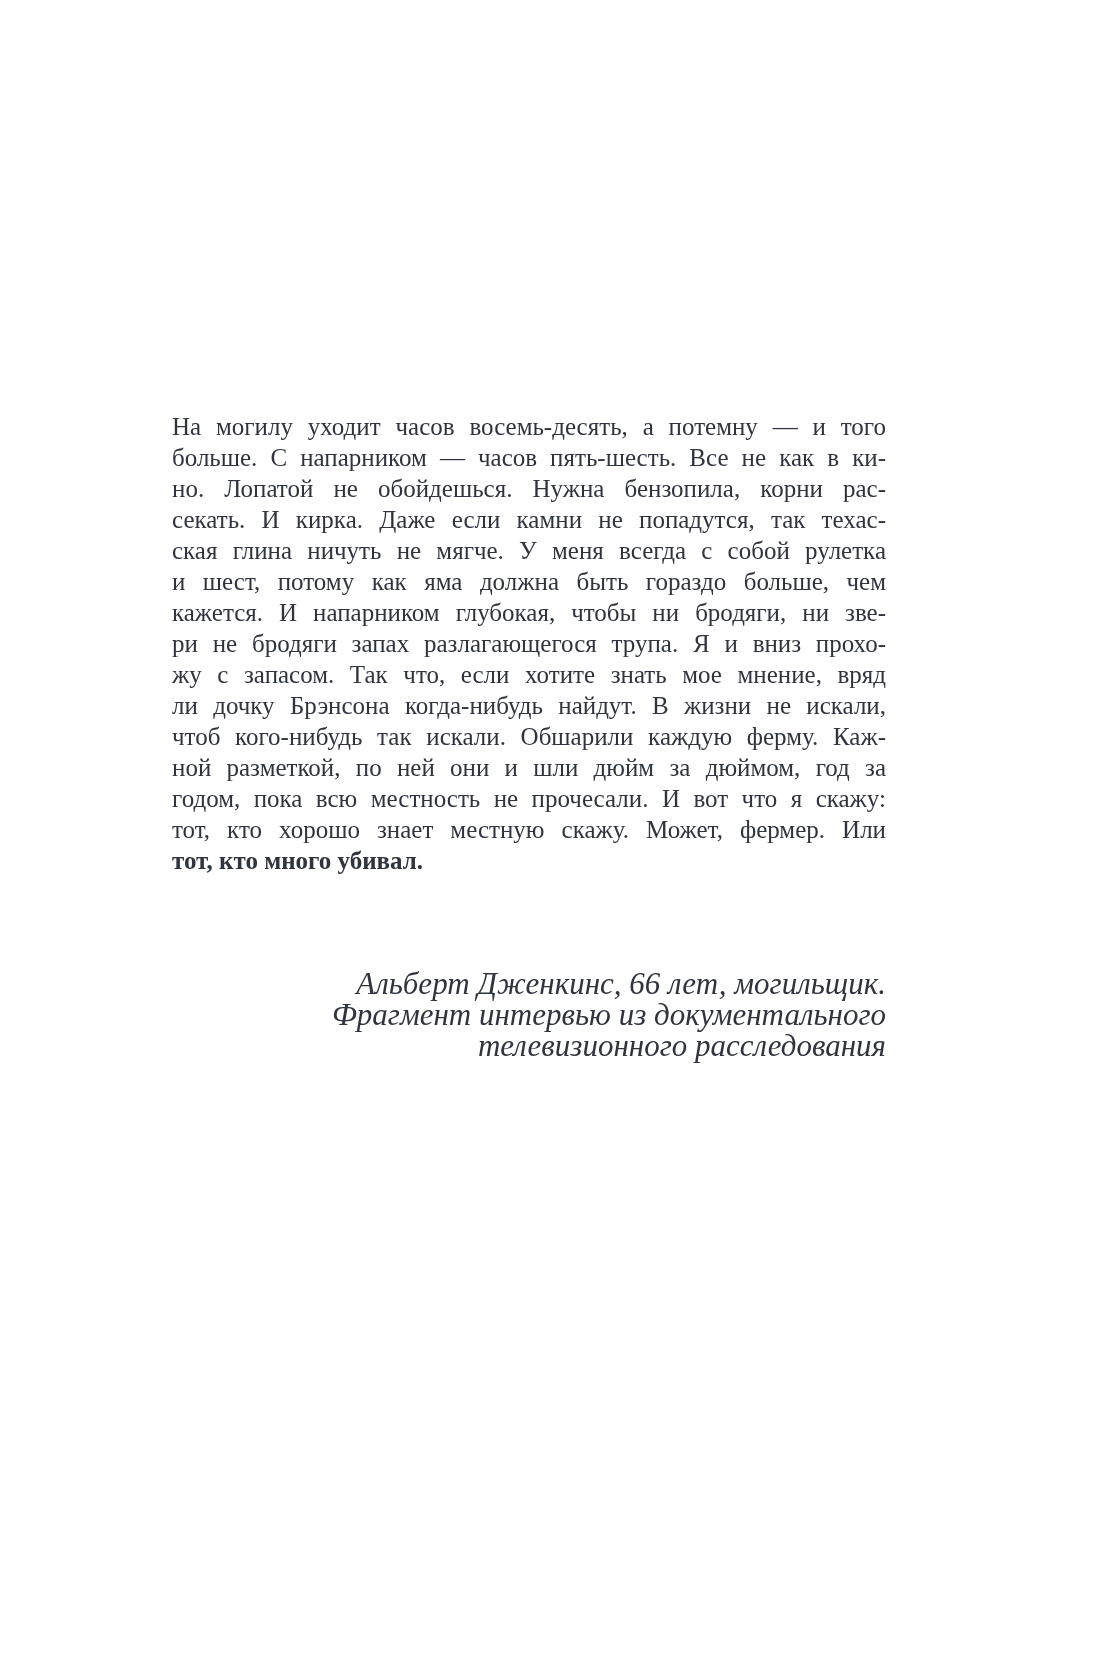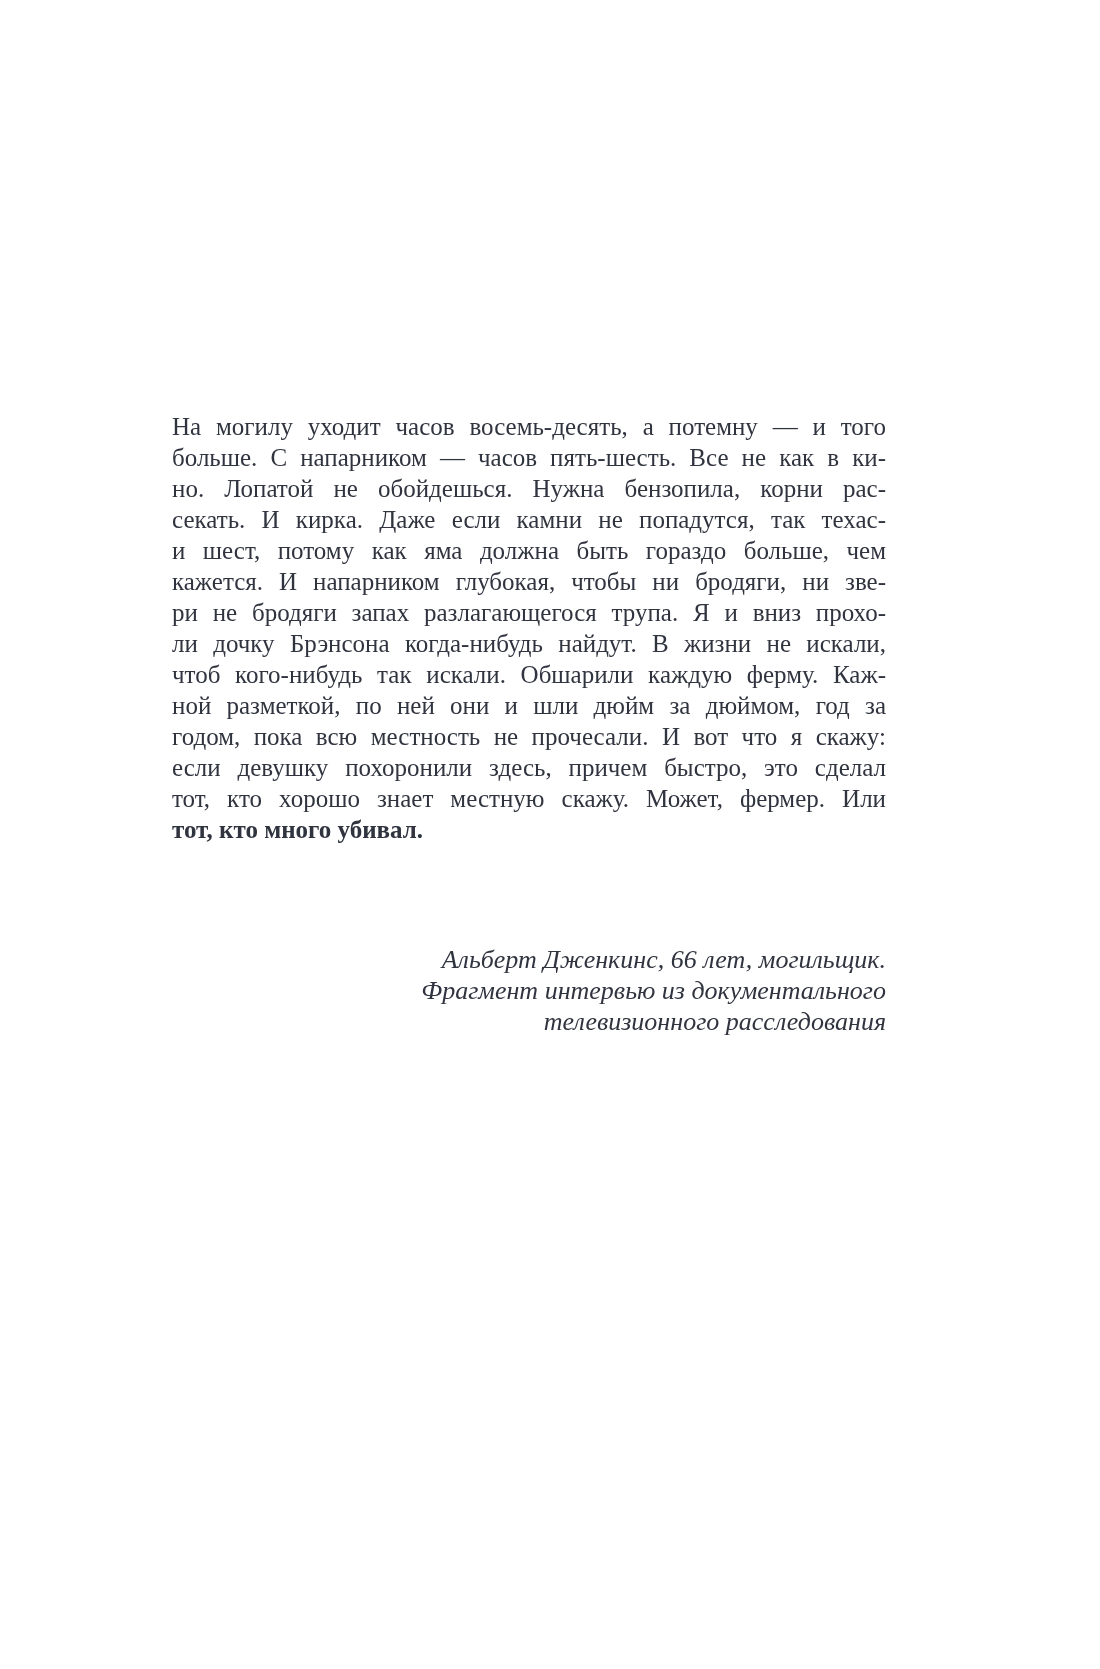--- a/index.html
+++ b/index.html
@@ -34,49 +34,50 @@
     text-align-last: justify;
     white-space: normal;
   }
   .quote-line:last-child {
     text-align-last: left;
     font-weight: bold;
   }
   .attribution-block {
     position: absolute;
     left: 172px;
-    top: 944px;
+    top: 968px;
     width: 714px;
-    font-size: 26px;
+    font-size: 31px;
     line-height: 31px;
     color: #30343f;
     font-style: italic;
     text-align: right;
   }
   .attribution-line {
     text-align: right;
   }
 </style>
 </head>
 <body>
 
 <div class="page">
   <div class="quote-block">
       <div class="quote-line">На могилу уходит часов восемь-десять, а потемну — и того</div>
       <div class="quote-line">больше. С напарником — часов пять-шесть. Все не как в ки-</div>
       <div class="quote-line">но. Лопатой не обойдешься. Нужна бензопила, корни рас-</div>
       <div class="quote-line">секать. И кирка. Даже если камни не попадутся, так техас-</div>
+      <div class="quote-line">ская глина ничуть не мягче. У меня всегда с собой рулетка</div>
       <div class="quote-line">и шест, потому как яма должна быть гораздо больше, чем</div>
       <div class="quote-line">кажется. И напарником глубокая, чтобы ни бродяги, ни зве-</div>
       <div class="quote-line">ри не бродяги запах разлагающегося трупа. Я и вниз прохо-</div>
+      <div class="quote-line">жу с запасом. Так что, если хотите знать мое мнение, вряд</div>
       <div class="quote-line">ли дочку Брэнсона когда-нибудь найдут. В жизни не искали,</div>
       <div class="quote-line">чтоб кого-нибудь так искали. Обшарили каждую ферму. Каж-</div>
       <div class="quote-line">ной разметкой, по ней они и шли дюйм за дюймом, год за</div>
       <div class="quote-line">годом, пока всю местность не прочесали. И вот что я скажу:</div>
-      <div class="quote-line">если девушку похоронили здесь, причем быстро, это сделал</div>
       <div class="quote-line">тот, кто хорошо знает местную скажу. Может, фермер. Или</div>
       <div class="quote-line">тот, кто много убивал.</div>
     </div>
 
   <div class="attribution-block">
       <div class="attribution-line">Альберт Дженкинс, 66 лет, могильщик.</div>
       <div class="attribution-line">Фрагмент интервью из документального</div>
       <div class="attribution-line">телевизионного расследования</div>
     </div>
 </div>

